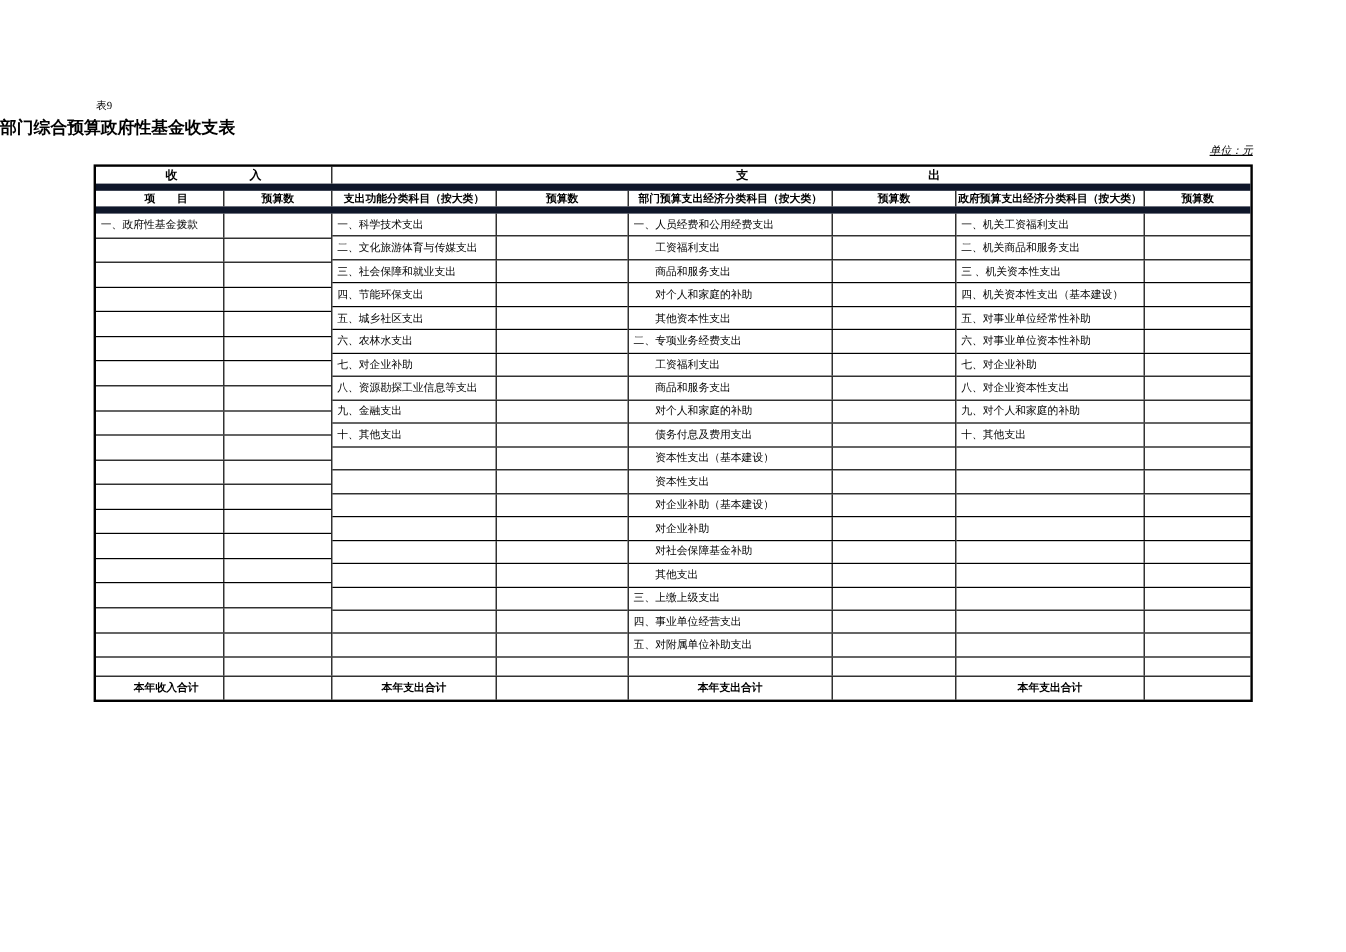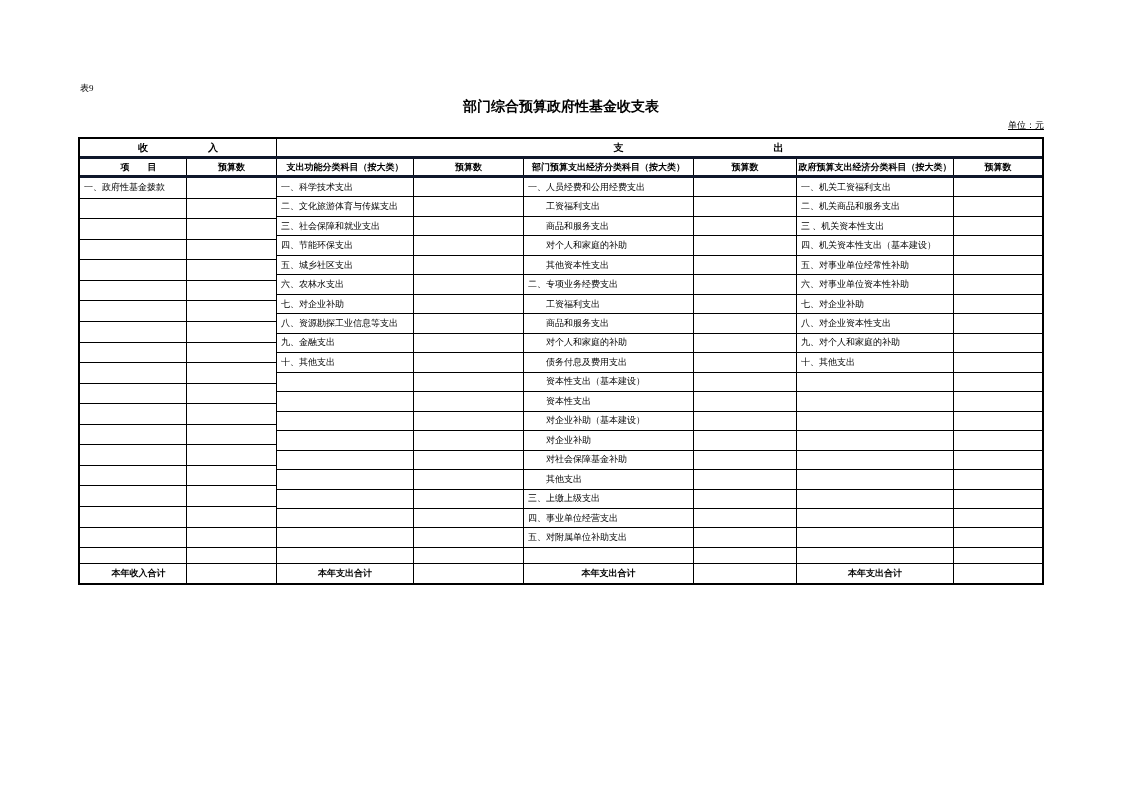--- a/index.html
+++ b/index.html
@@ -7,34 +7,34 @@
   body {
     width: 1122px; height: 793px;
     font-family: "Liberation Serif", "DejaVu Serif", serif;
     color: #000;
     position: relative;
     overflow: hidden;
   }
   .table-label { position: absolute; left: 80px; top: 82px; font-size: 9px; }
   .doc-title {
     position: absolute; left: 0; top: 98px; width: 1122px;
-    text-align: center; font-size: 14px; font-weight: bold;
+    font-size: 14px; font-weight: bold;
   }
   .unit-note {
     position: absolute; left: 78px; top: 119px; width: 966px;
-    text-align: right; font-size: 9px; text-decoration: underline;
+    text-align: right; font-size: 9px; text-decoration: underline; font-style: italic;
   }
   .budget-table {
     position: absolute; left: 78px; top: 137px;
     width: 966px; height: 448px;
     border: 2px solid #000;
     display: flex; flex-direction: column;
     font-size: 9px;
   }
-  .hrow { display: flex; border-bottom: 3px solid #0f172a; font-weight: bold; }
+  .hrow { display: flex; border-bottom: 6px solid #0f172a; font-weight: bold; }
   .h1 { height: 20px; font-size: 10px; }
   .h2 { height: 19px; }
   .hcell, .cell { display: flex; align-items: center; white-space: pre; }
   .hcell { justify-content: center; text-align: center; }
   .h1-income { width: 197px; border-right: 1px solid #000; }
   .h1-expense { flex: 1; padding-left: 78px; }
   .c1 { width: 107px; border-right: 1px solid #000; padding-left: 11px; }
   .c2 { width: 90px;  border-right: 1px solid #000; }
   .c3 { width: 137px; border-right: 1px solid #000; }
   .c4 { width: 110px; border-right: 1px solid #000; }

